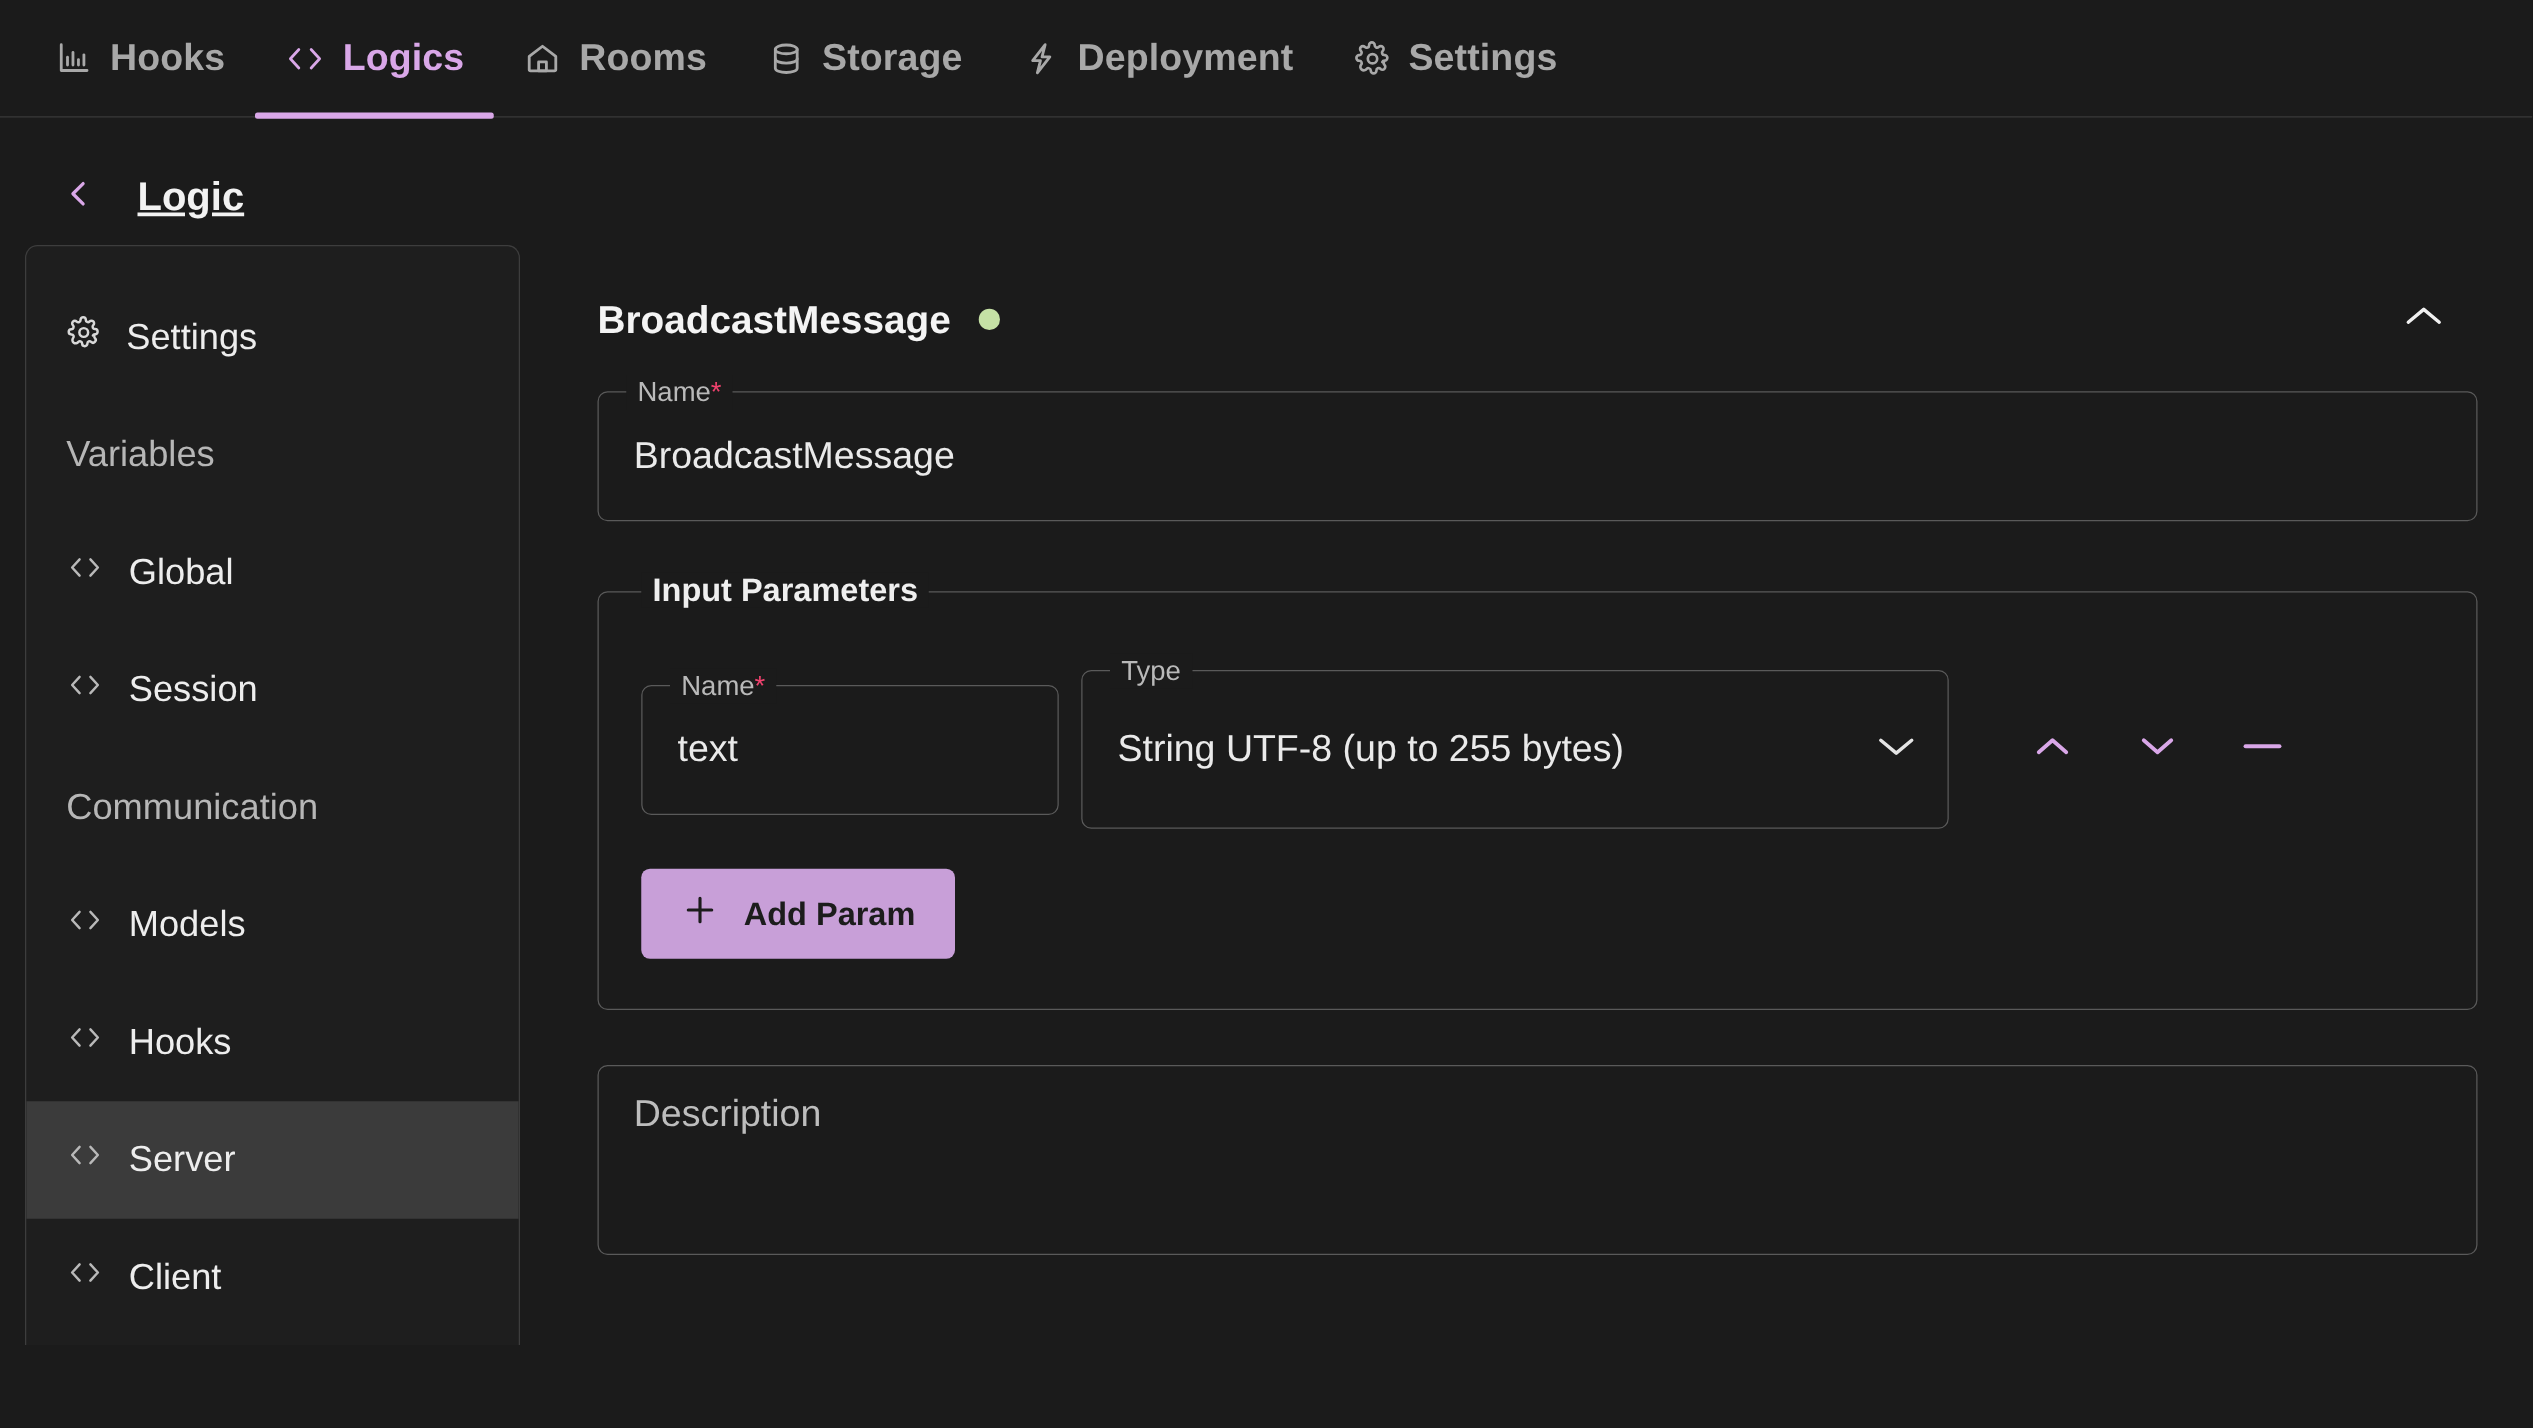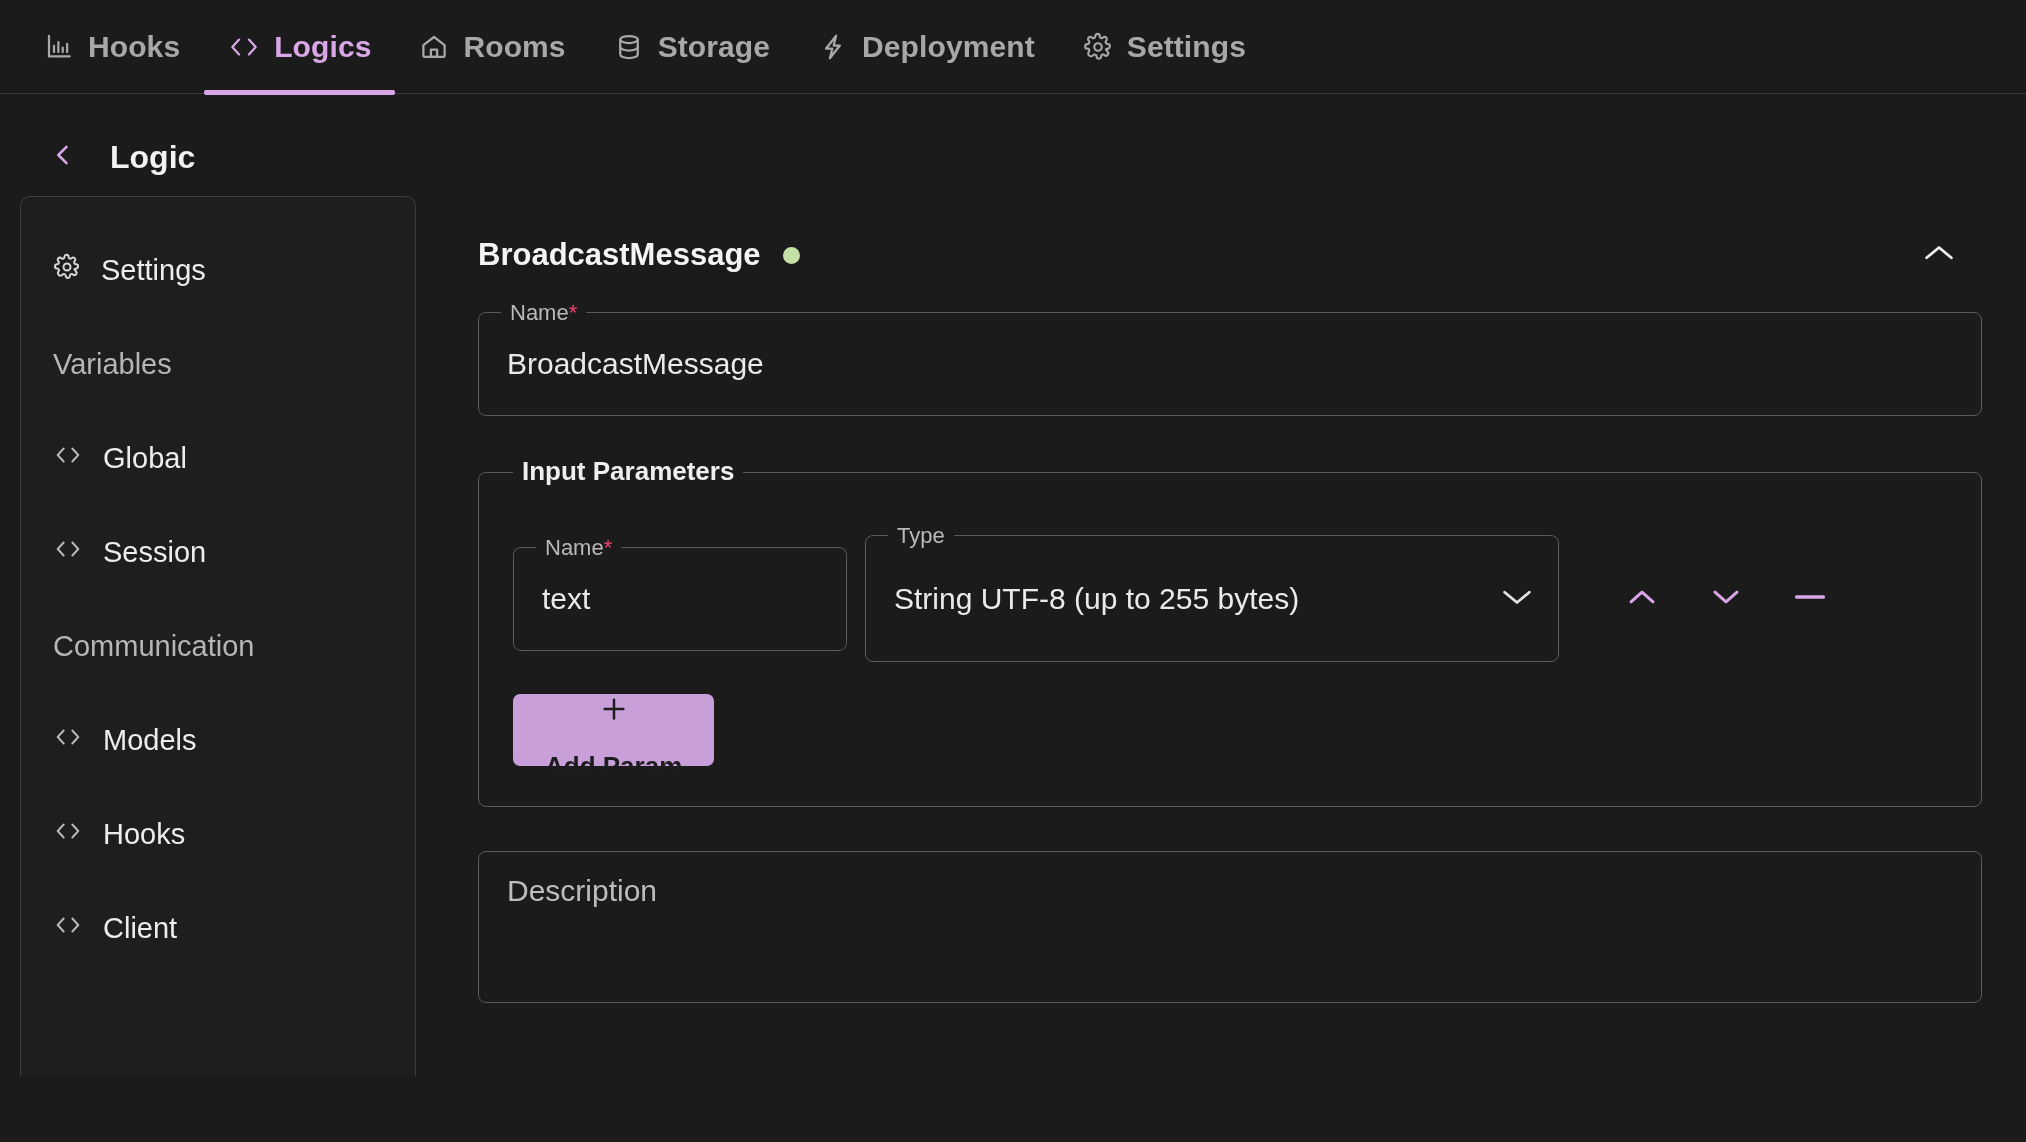--- a/index.html
+++ b/index.html
@@ -52,21 +52,21 @@
     align-items: center;
     gap: 30px;
     padding: 38px 0 0 46px;
     height: 88px;
   }
   .back-btn {
     width: 34px; height: 34px;
     display: flex; align-items: center; justify-content: center;
     cursor: pointer;
   }
-  .page-title { font-size: 32px; font-weight: 700; color: #f2f2f2; }
+  .page-title { font-size: 32px; font-weight: 700; color: #f2f2f2; text-decoration: underline; }
 
   
   .body-wrap { display: flex; padding: 14px 0 0 20px; gap: 0; }
 
   
   .sidebar {
     width: 396px;
     min-width: 396px;
     border: 1px solid #3d3d3d;
     border-radius: 10px 10px 0 0;
@@ -198,21 +198,20 @@
     height: 72px;
     padding: 0 32px;
     background: #c89fd8;
     color: #1c1c1c;
     font-size: 26px;
     font-weight: 700;
     border: none;
     border-radius: 7px;
     cursor: pointer;
     font-family: "Liberation Sans", sans-serif;
-    flex-direction: column;
   }
 
   .desc-field {
     margin: 44px 8px 0 8px;
     height: 152px;
     padding: 22px 28px;
     border: 1px solid #5a5a5a;
     border-radius: 8px;
   }
   .desc-field .ph { font-size: 30px; color: #bdbdbd; }
@@ -352,20 +351,29 @@
     <div class="side-item">
       <span class="code-ico">
         <svg width="30" height="26" viewBox="0 0 26 24" fill="none" stroke="#b9b9b9" stroke-width="1.8" stroke-linecap="round" stroke-linejoin="round">
           <path d="M9 6L3.5 12 9 18"></path>
             <path d="M17 6l5.5 6L17 18"></path>
         </svg>
       </span>
       <span>Hooks</span>
     </div>
 
+    <div class="side-item selected">
+      <span class="code-ico">
+        <svg width="30" height="26" viewBox="0 0 26 24" fill="none" stroke="#b9b9b9" stroke-width="1.8" stroke-linecap="round" stroke-linejoin="round">
+          <path d="M9 6L3.5 12 9 18"></path>
+            <path d="M17 6l5.5 6L17 18"></path>
+        </svg>
+      </span>
+      <span>Server</span>
+    </div>
 
     <div class="side-item">
       <span class="code-ico">
         <svg width="30" height="26" viewBox="0 0 26 24" fill="none" stroke="#b9b9b9" stroke-width="1.8" stroke-linecap="round" stroke-linejoin="round">
           <path d="M9 6L3.5 12 9 18"></path>
             <path d="M17 6l5.5 6L17 18"></path>
         </svg>
       </span>
       <span>Client</span>
     </div>

